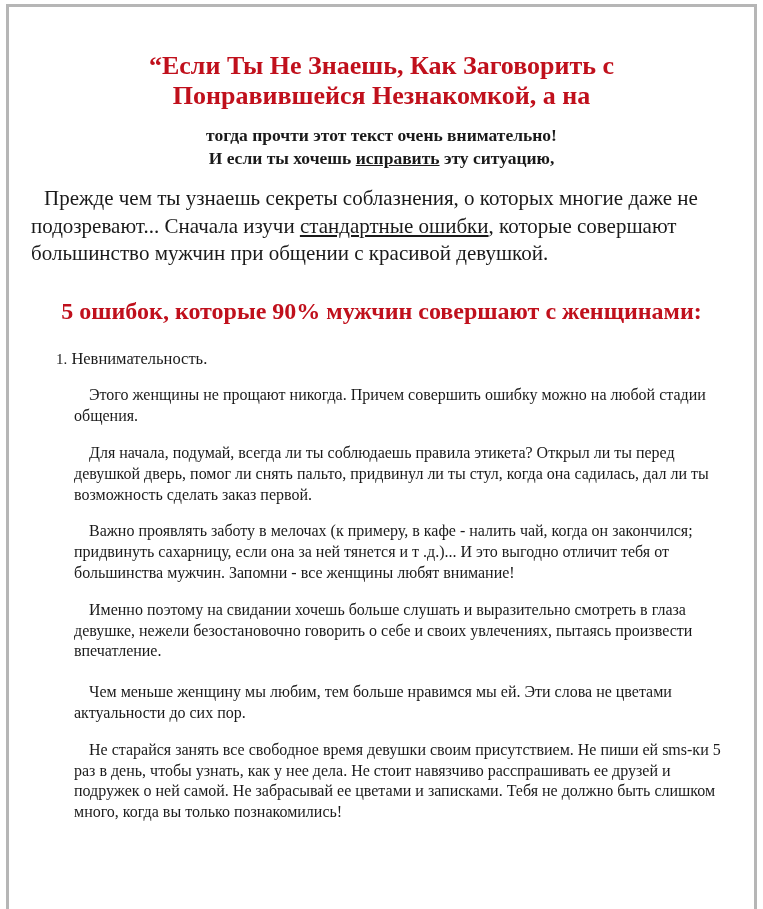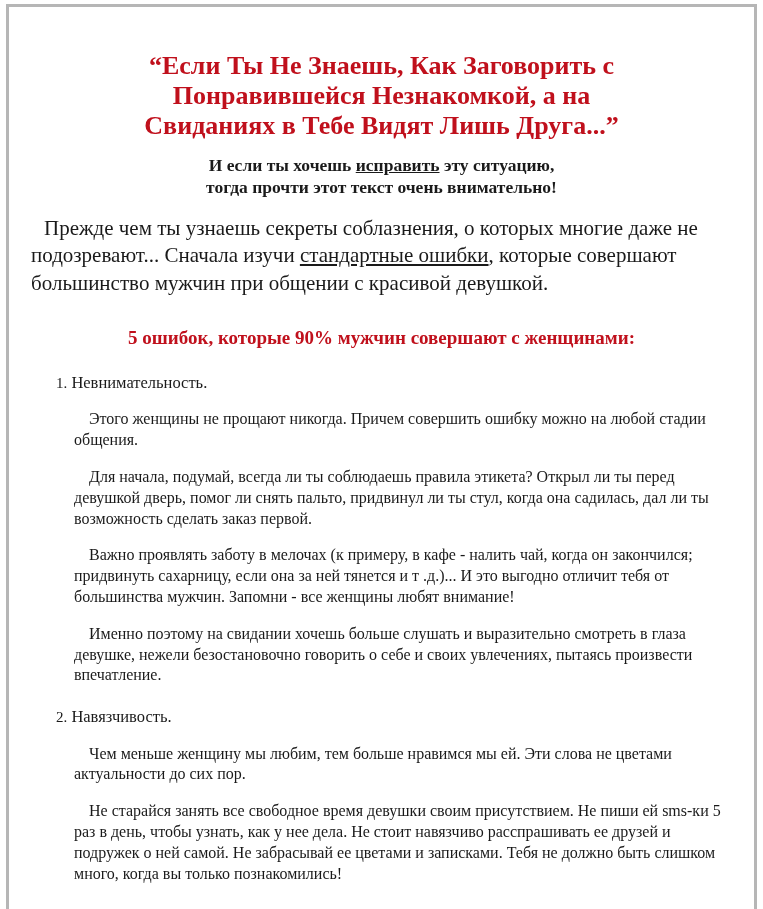--- a/index.html
+++ b/index.html
@@ -45,21 +45,21 @@
   p.intro {
     margin: 16px 2px;
     font-size: 21px;
     line-height: 1.3;
     text-indent: 13px;
   }
   .section-heading {
     margin: 30px 0 22px 0;
     text-align: center;
     color: #c0101c;
-    font-size: 19px;
+    font-size: 24px;
     font-weight: bold;
     line-height: 1.2;
   }
   .mistake { margin-top: 20px; }
   .mistake-heading {
     margin: 0 0 0 27px;
     font-size: 16.5px;
     line-height: 1.3;
   }
   .mistake-heading .num {
@@ -76,48 +76,43 @@
 </style>
 </head>
 <body>
 
 <div class="page">
   <div class="frame">
 
     <h1 class="headline">
       <span class="line">“Если Ты Не Знаешь, Как Заговорить с</span>
       <span class="line">Понравившейся Незнакомкой, а на</span>
-      <span class="line">Свиданиях в Тебе Видят Лишь Друга...”</span>
     </h1>
 
     <div class="subheadline">
+      <span class="line">тогда прочти этот текст очень внимательно!</span>
       <span class="line"><span>И если ты хочешь </span><span class="u">исправить</span><span> эту ситуацию,</span></span>
-      <span class="line">тогда прочти этот текст очень внимательно!</span>
     </div>
 
     <p class="intro"><span>Прежде чем ты узнаешь секреты соблазнения, о которых многие даже не подозревают... Сначала изучи </span><span class="u">стандартные ошибки</span><span>, которые совершают большинство мужчин при общении с красивой девушкой.</span></p>
 
 
     <h2 class="section-heading">5 ошибок, которые 90% мужчин совершают с женщинами:</h2>
 
     <div class="mistake">
       <div class="mistake-heading">
         <span class="num">1.</span>
         <span class="mtitle">Невнимательность.</span>
       </div>
       <p>Этого женщины не прощают никогда. Причем совершить ошибку можно на любой стадии общения.</p>
       <p>Для начала, подумай, всегда ли ты соблюдаешь правила этикета? Открыл ли ты перед девушкой дверь, помог ли снять пальто, придвинул ли ты стул, когда она садилась, дал ли ты возможность сделать заказ первой.</p>
       <p>Важно проявлять заботу в мелочах (к примеру, в кафе - налить чай, когда он закончился; придвинуть сахарницу, если она за ней тянется и т .д.)... И это выгодно отличит тебя от большинства мужчин. Запомни - все женщины любят внимание!</p>
       <p>Именно поэтому на свидании хочешь больше слушать и выразительно смотреть в глаза девушке, нежели безостановочно говорить о себе и своих увлечениях, пытаясь произвести впечатление.</p>
     </div>
 
     <div class="mistake">
-      <div class="mistake-heading">
-        <span class="num">2.</span>
-        <span class="mtitle">Навязчивость.</span>
-      </div>
       <p>Чем меньше женщину мы любим, тем больше нравимся мы ей. Эти слова не цветами актуальности до сих пор.</p>
       <p>Не старайся занять все свободное время девушки своим присутствием. Не пиши ей sms-ки 5 раз в день, чтобы узнать, как у нее дела. Не стоит навязчиво расспрашивать ее друзей и подружек о ней самой. Не забрасывай ее цветами и записками. Тебя не должно быть слишком много, когда вы только познакомились!</p>
 
     </div>
 
   </div>
 </div>
 
 </body></html>

